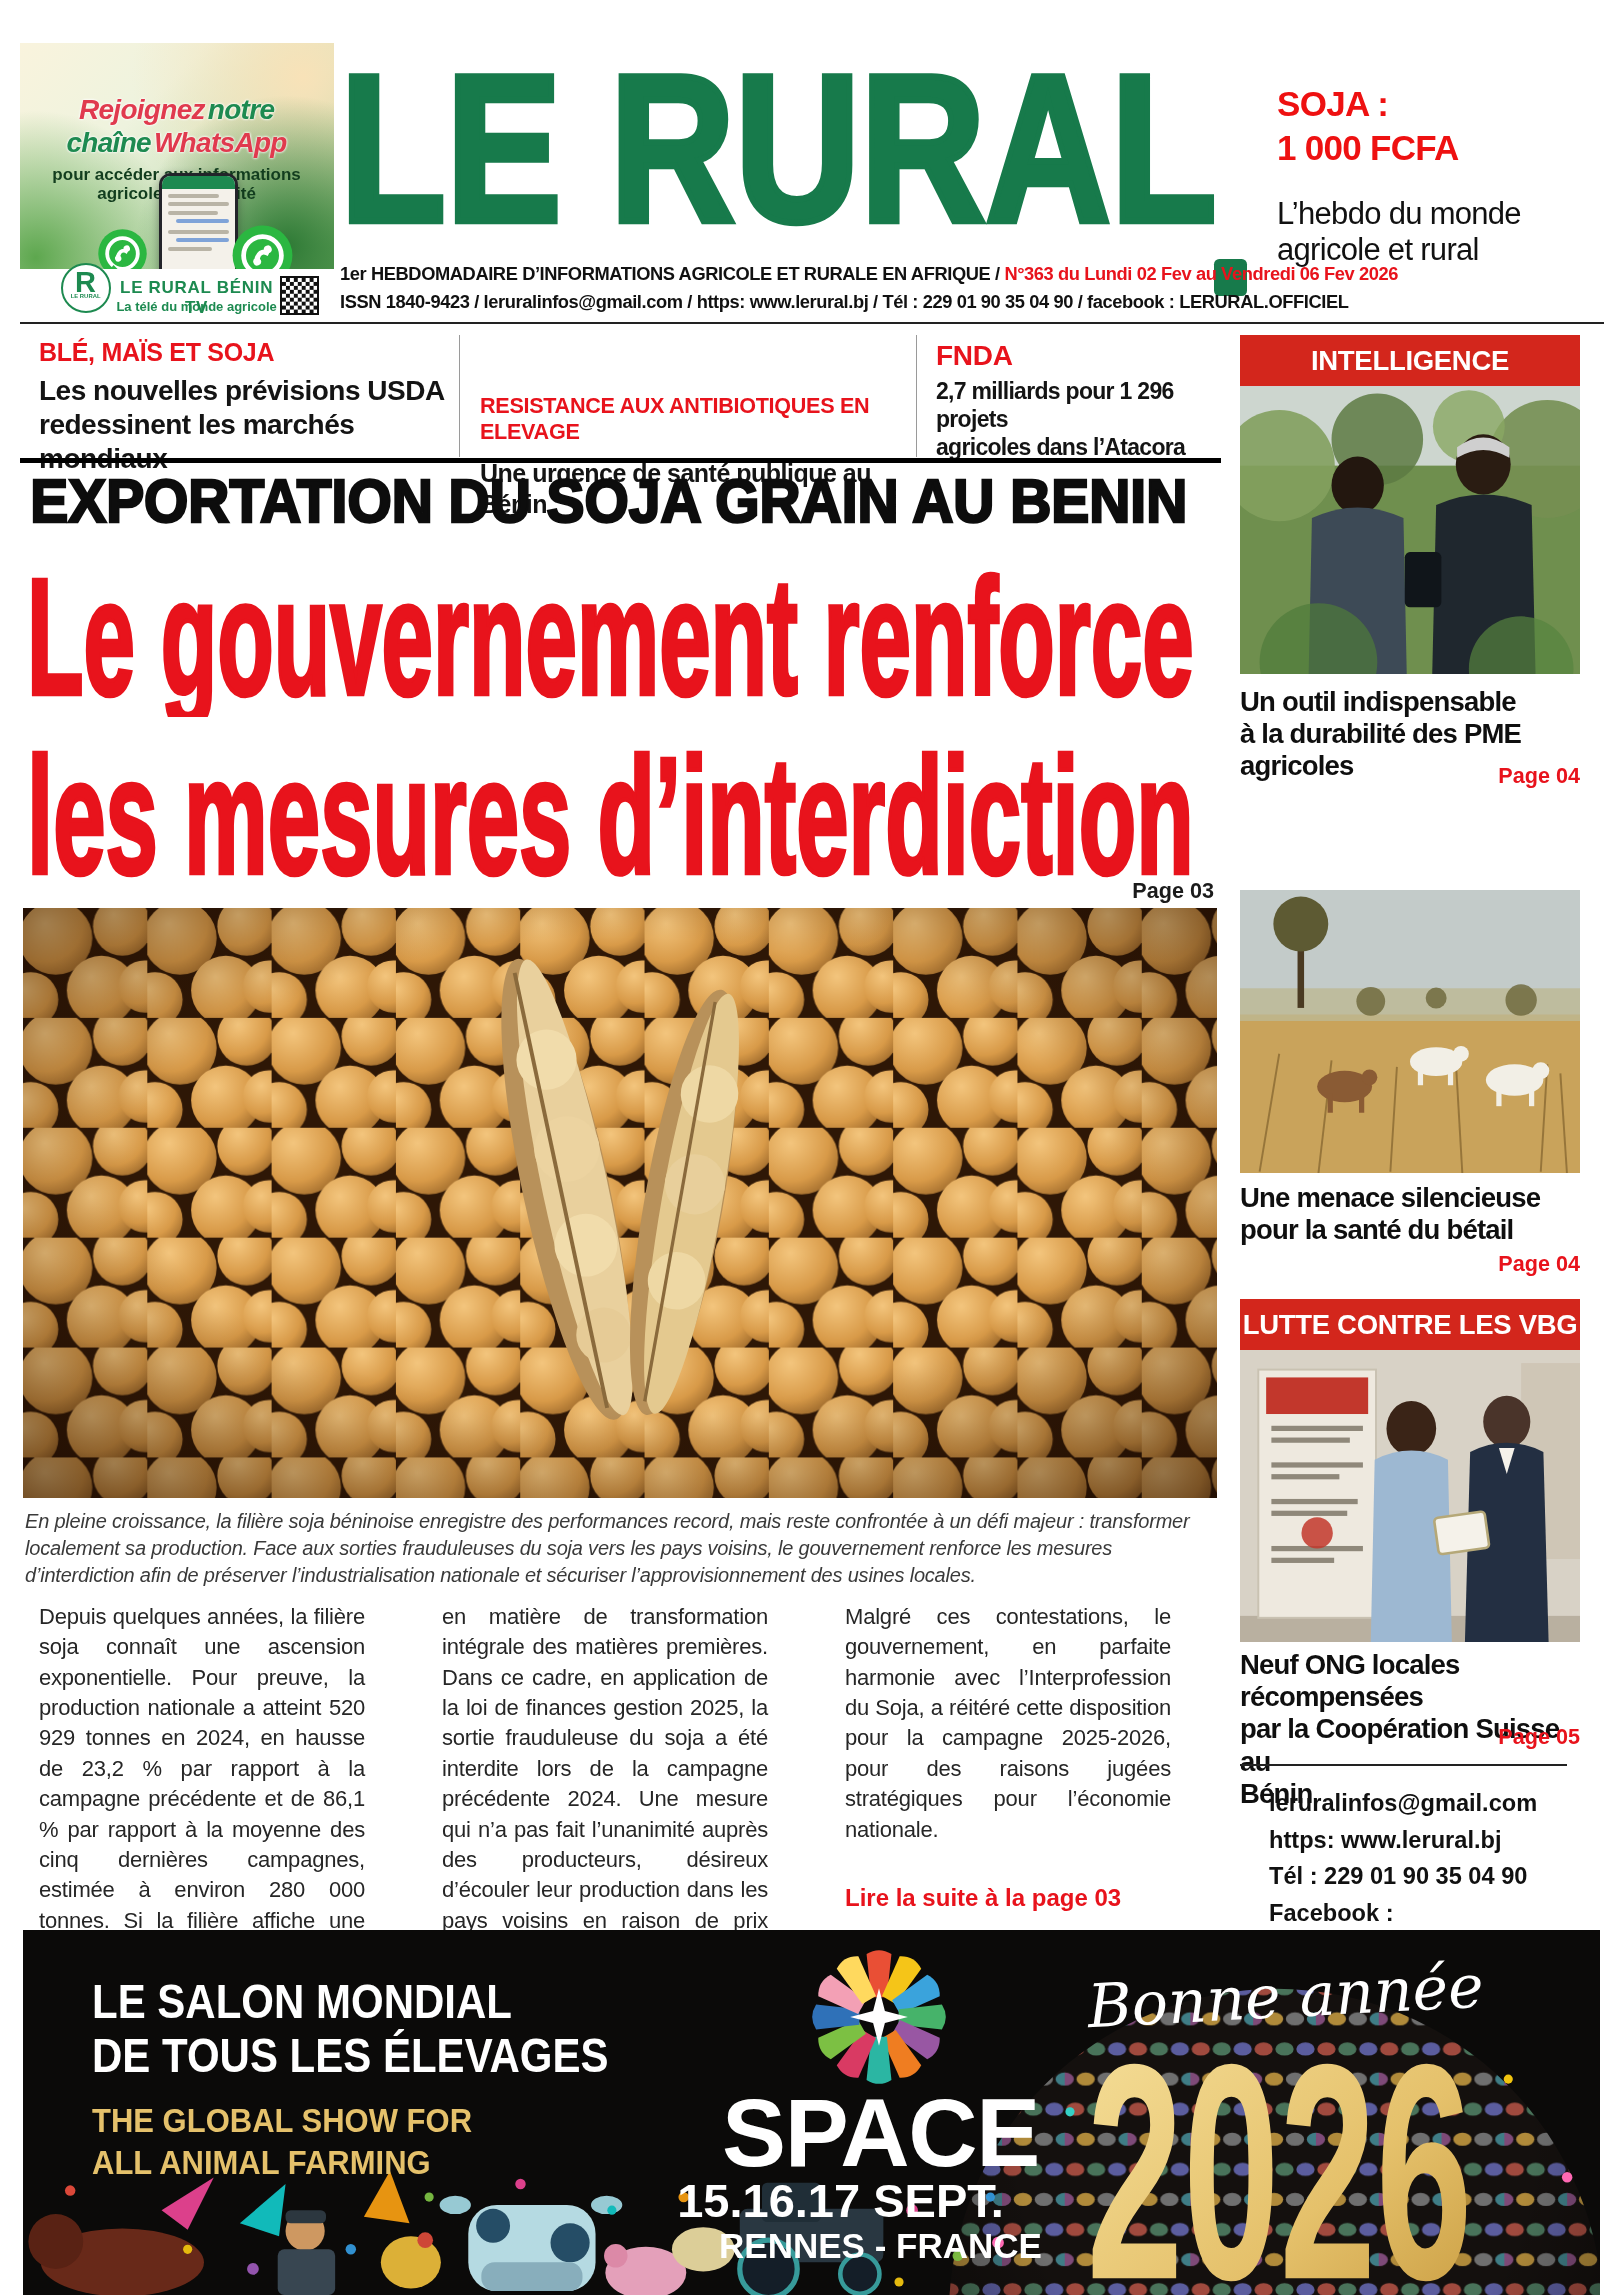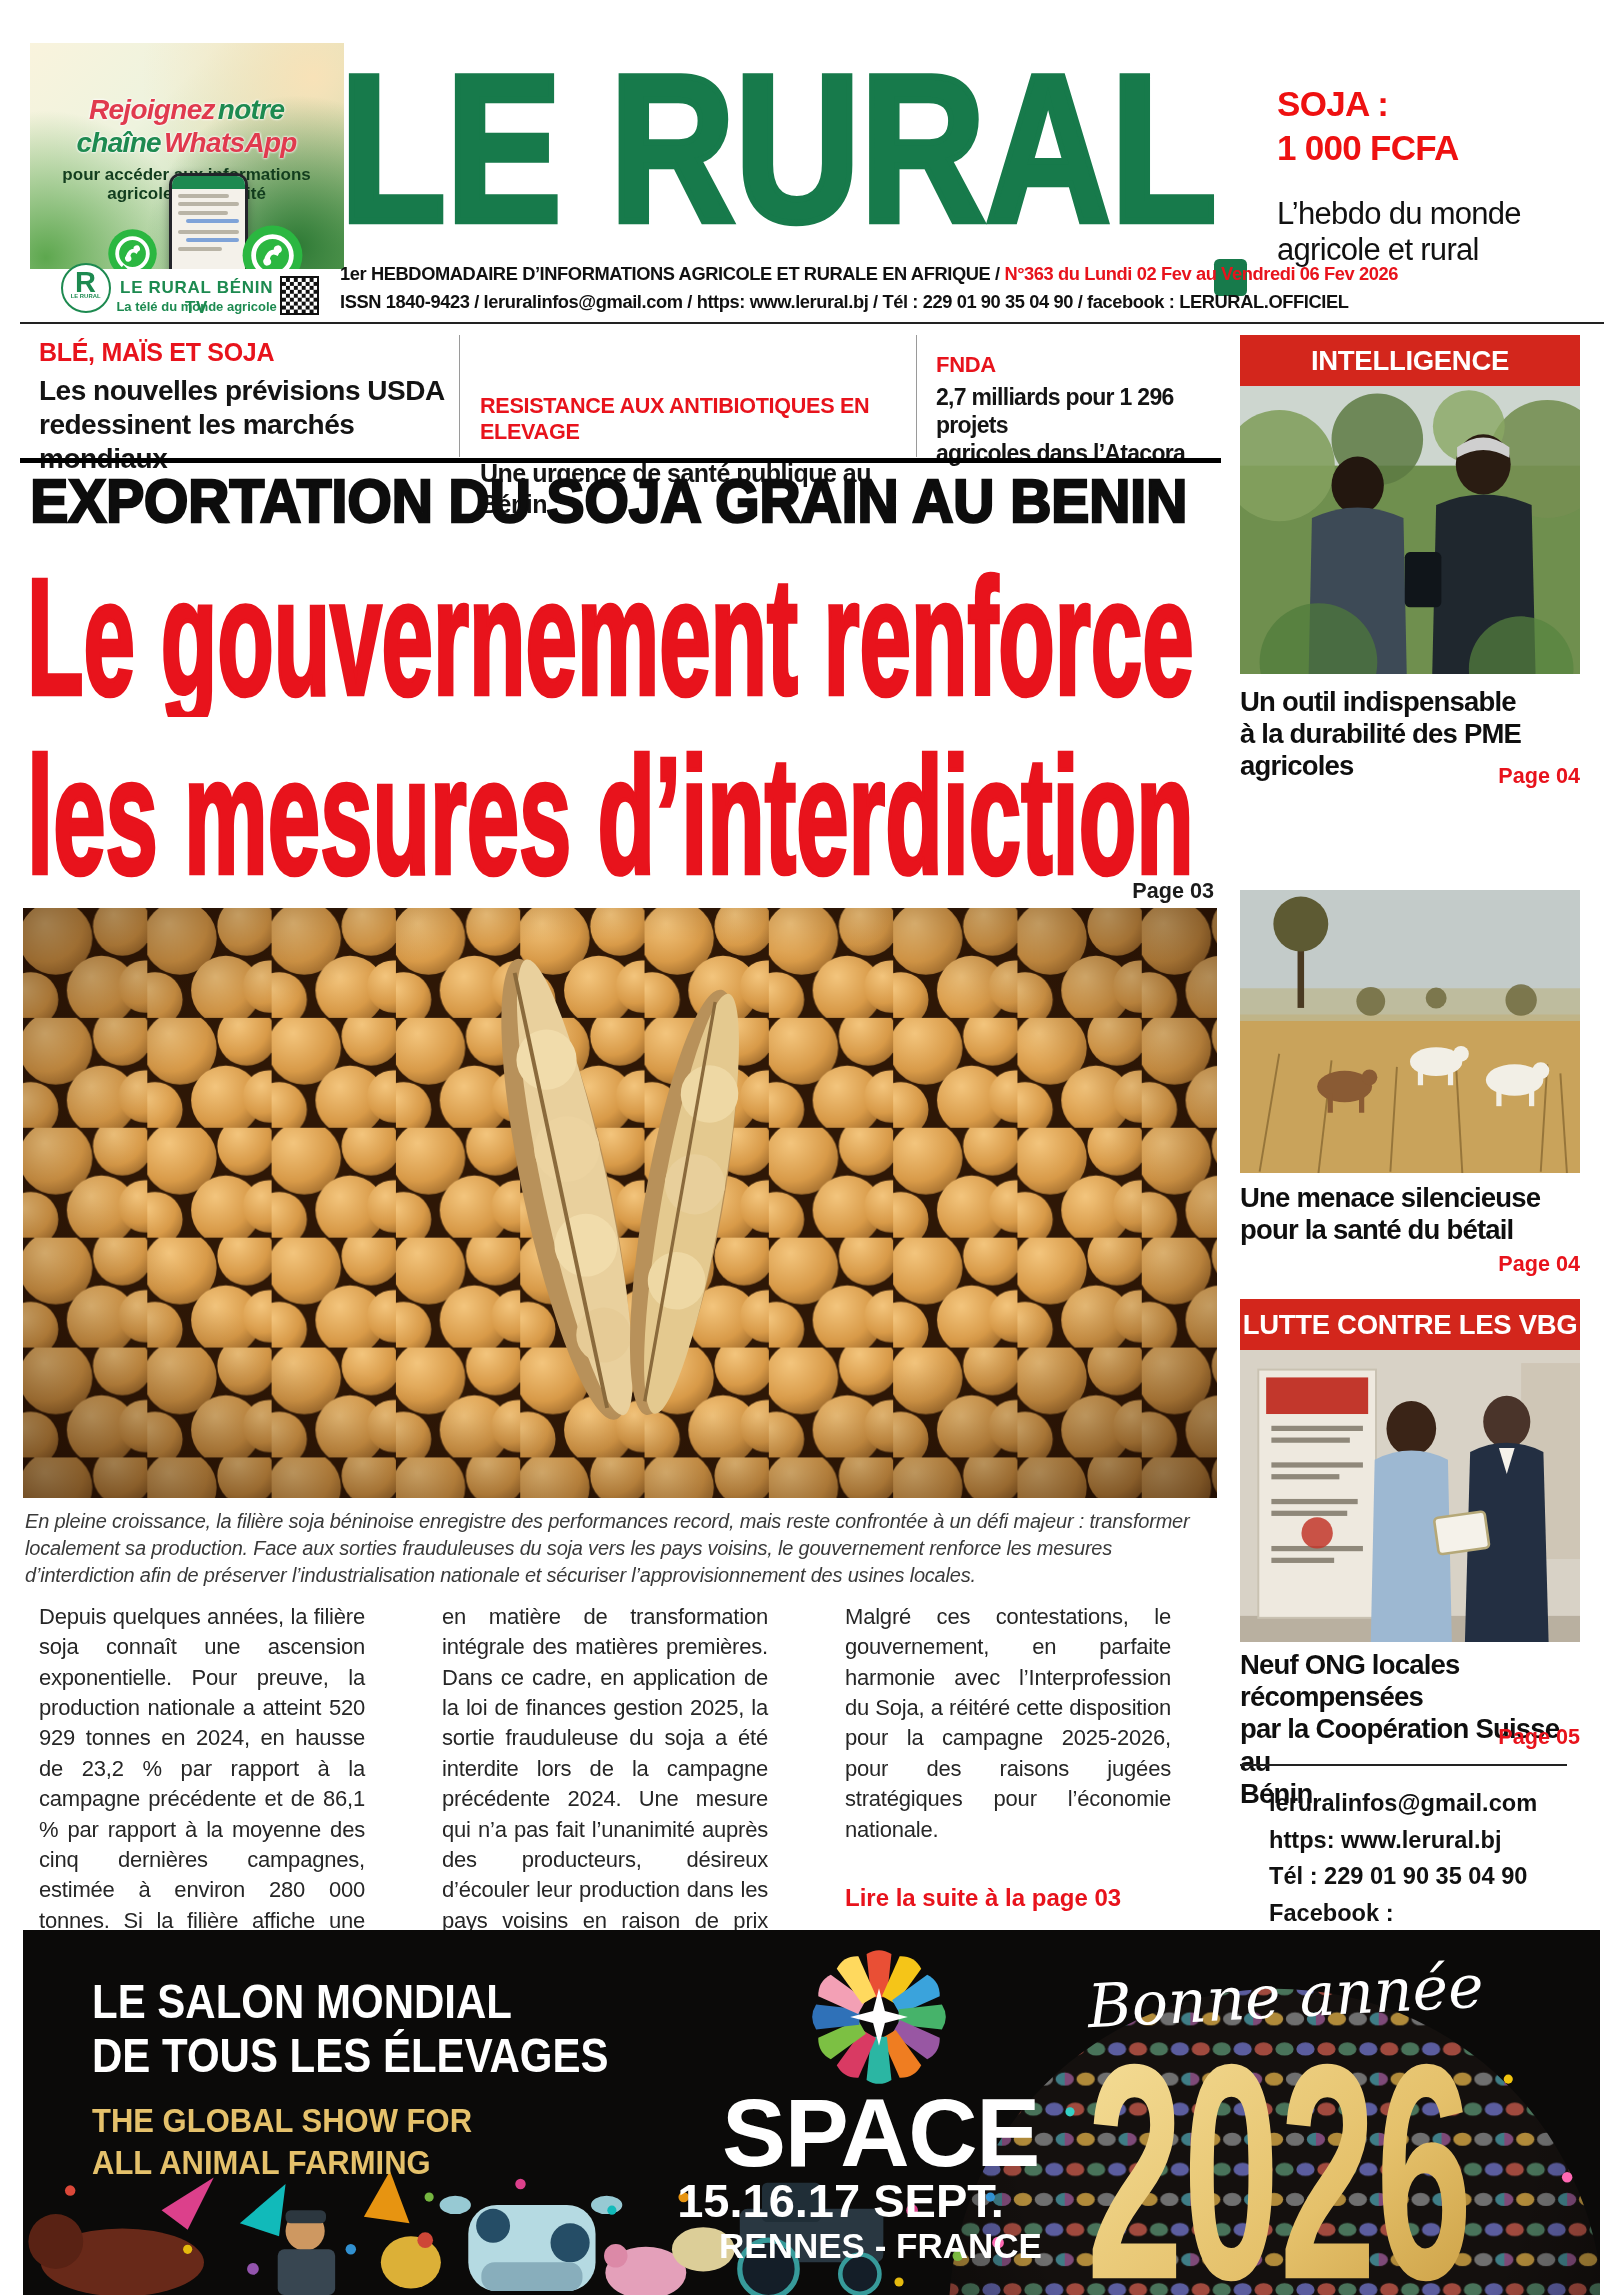--- a/index.html
+++ b/index.html
@@ -3,21 +3,21 @@
 <meta charset="utf-8">
 <style>
   html,body{margin:0;padding:0;background:#fff;}
   #page{position:relative;width:1623px;height:2295px;background:#fff;overflow:hidden;
         font-family:"Liberation Sans",sans-serif;color:#1c1c1c;}
   .abs{position:absolute;}
   .red{color:#e8131c;}
   .pre{white-space:pre-line;}
   
   #promo{left:19.6px;top:43px;width:314px;height:276px;}
-  #promo-img{position:absolute;left:10px;top:0;width:314px;height:226px;overflow:hidden;
+  #promo-img{position:absolute;left:0;top:0;width:314px;height:226px;overflow:hidden;
      background:
        radial-gradient(circle at 85% 90%, #2e7a35 0%, rgba(46,122,53,0) 45%),
        radial-gradient(circle at 5% 95%, #5da74e 0%, rgba(93,167,78,0) 40%),
        radial-gradient(circle at 90% 15%, #f8e2b8 0%, rgba(248,226,184,0) 50%),
        linear-gradient(135deg,#f9f3dd 0%,#eef3de 35%,#cfe3c0 62%,#7ab769 100%);}
   .promo-t1{font-size:28px;font-weight:700;font-style:italic;letter-spacing:-0.7px;
      text-shadow:0 0 2.6px #fff,0 0 2.6px #fff;}
   .promo-sub{font-size:17px;font-weight:700;color:#123d1e;line-height:1.12;}
   #phone{position:absolute;left:139px;top:130px;width:73px;height:137px;background:#23242a;
      border-radius:11.8px;padding:3.3px;box-shadow:0 3.9px 9.2px rgba(0,0,0,.35);}
@@ -149,21 +149,21 @@
     <div class="teaser-tx pre" style="font-size:28px;margin-top:6.5px;">Les nouvelles prévisions USDA
 redessinent les marchés mondiaux</div>
   </div>
   <div class="abs vdiv" style="left:459px;top:335px;height:122px;"></div>
   <div class="abs" style="left:480px;top:357px;width:425px;">
     <div class="kicker-sm" style="font-size:21.6px;margin-top:36px;">RESISTANCE AUX ANTIBIOTIQUES EN ELEVAGE</div>
     <div class="teaser-tx" style="font-size:25px;margin-top:13px;">Une urgence de santé publique au Bénin</div>
   </div>
   <div class="abs vdiv" style="left:916px;top:335px;height:122px;"></div>
   <div class="abs" style="left:936px;top:340px;width:294px;">
-    <div class="kicker-sm" style="font-size:22px;margin-top:12px;">FNDA</div>
+    <div class="kicker-sm" style="font-size:28px;">FNDA</div>
     <div class="teaser-tx pre" style="font-size:23px;margin-top:5.2px;letter-spacing:-0.7px;">2,7 milliards pour 1 296 projets
 agricoles dans l’Atacora</div>
   </div>
   <div class="abs" style="left:19.6px;top:458px;width:1201px;height:5.2px;background:#000;"></div>
 
   <svg class="abs" style="left:23px;top:467px;" width="1178" height="65" viewBox="0 0 1800 100">
     <text x="5" y="84" font-family="Liberation Sans, sans-serif" font-weight="700" font-size="94" fill="#0d0d0d" stroke="#0d0d0d" stroke-width="4" textLength="1780" lengthAdjust="spacingAndGlyphs">EXPORTATION DU SOJA GRAIN AU BENIN</text>
   </svg>
   <svg class="abs" style="left:23px;top:534px;" width="1178" height="183" viewBox="0 0 1800 280">
     <text x="5" y="245" font-family="Liberation Sans, sans-serif" font-weight="700" font-size="252" fill="#e8131c" stroke="#e8131c" stroke-width="7" textLength="1785" lengthAdjust="spacingAndGlyphs">Le gouvernement renforce</text>

